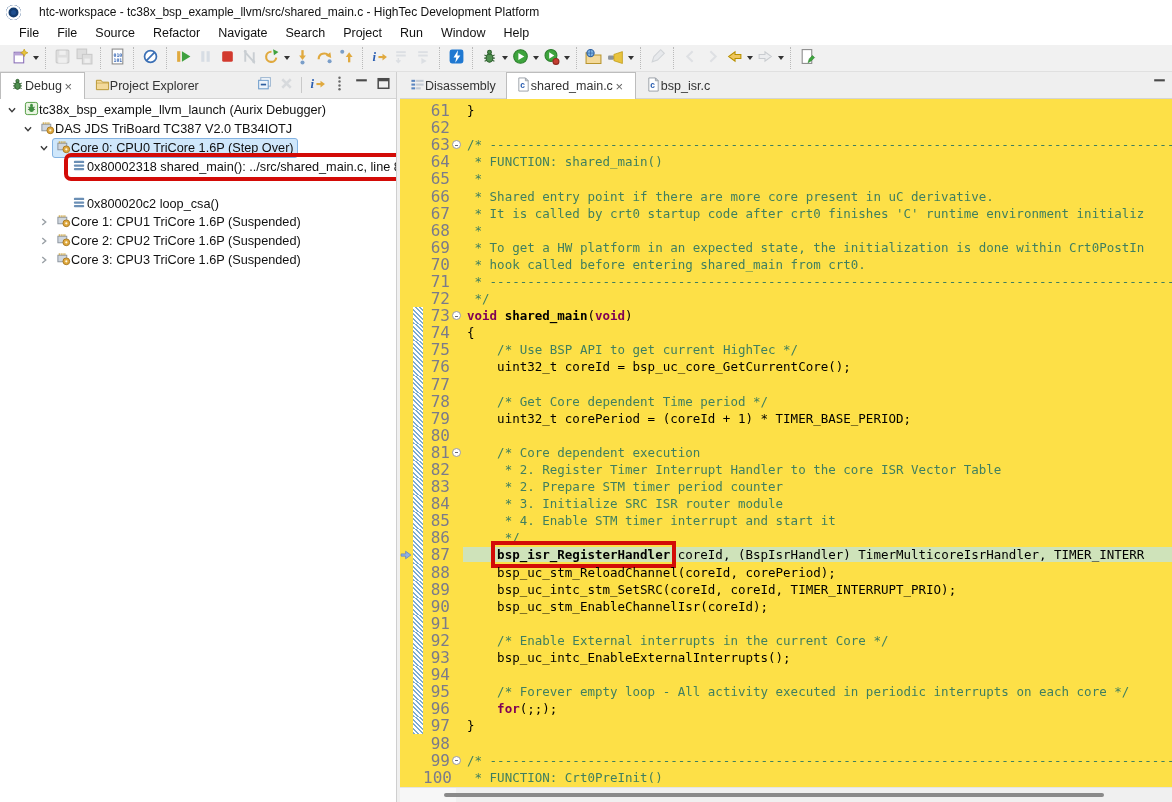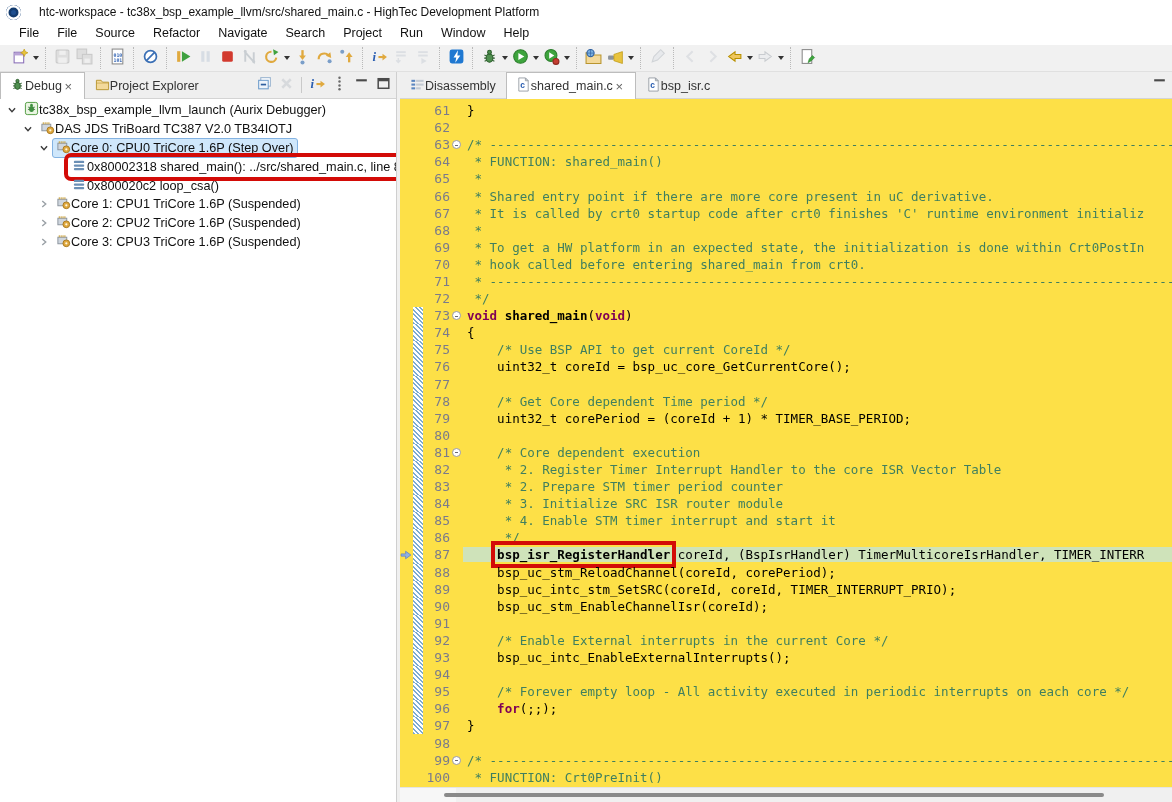--- a/index.html
+++ b/index.html
@@ -54,21 +54,21 @@
   .tlabel { font-size:12.7px; color:#101010; }
 
   
   .lines { flex:1; overflow:hidden; padding-top:3px; position:relative;
     font-family:"DejaVu Sans Mono", monospace; font-size:12.5px; }
   .eline { height:17.1px; display:flex; align-items:center; }
   .marker { width:13px; flex:none; height:100%; display:flex; align-items:center; }
   .marker svg { width:12px; height:12px; }
   .hatch { width:10px; flex:none; height:100%; }
   .eline.inrange .hatch { background-image:repeating-linear-gradient(45deg,#7cabd1 0 1.5px,#ffffff 1.5px 3.2px); }
-  .lnum { width:27px; flex:none; text-align:right; color:#7b7b8a; font-size:13px; }
+  .lnum { width:27px; flex:none; text-align:right; color:#7b7b8a; font-size:16px; }
   .fold { width:13px; flex:none; display:flex; align-items:center; justify-content:center; }
   .foldglyph { width:9px; height:9px; border:1px solid #9a9aa5; border-radius:50%; position:relative; background:#fff; }
   .foldglyph::after { content:""; position:absolute; left:2px; right:2px; top:3.4px; height:1px; background:#6a6a75; }
   .code { flex:1; white-space:pre; color:#000; padding-left:4px; min-width:0; }
   .eline.current .code { background:#cfe3ba; }
   .seg-c { color:#3F7F5F; }
   .seg-k { color:#7F0055; font-weight:bold; }
   .seg-b { font-weight:bold; }
   .seg-rb { font-weight:bold; outline:4px solid #d30b07; outline-offset:2px; }
 
@@ -422,21 +422,21 @@
           <span class="twist"></span>
           <span class="rowbox">
             <span><svg viewBox="0 0 16 16" xmlns="http://www.w3.org/2000/svg">
                 <rect x="2" y="3" width="11" height="2.4" rx="1" fill="#6b8fb5"></rect>
                 <rect x="2" y="6.8" width="11" height="2.4" rx="1" fill="#6b8fb5"></rect>
                 <rect x="2" y="10.6" width="11" height="2.4" rx="1" fill="#6b8fb5"></rect>
               </svg></span>
             <span class="tlabel">0x80002318 shared_main(): ../src/shared_main.c, line 87</span>
           </span>
         </div>
-        <div class="trow" style="padding-left: 52px;">
+        <div class="trow" style="padding-left: 52px; margin-top: 18px;">
           <span class="twist"></span>
           <span class="rowbox">
             <span><svg viewBox="0 0 16 16" xmlns="http://www.w3.org/2000/svg">
                 <rect x="2" y="3" width="11" height="2.4" rx="1" fill="#6b8fb5"></rect>
                 <rect x="2" y="6.8" width="11" height="2.4" rx="1" fill="#6b8fb5"></rect>
                 <rect x="2" y="10.6" width="11" height="2.4" rx="1" fill="#6b8fb5"></rect>
               </svg></span>
             <span class="tlabel">0x800020c2 loop_csa()</span>
           </span>
         </div>
@@ -630,21 +630,21 @@
           <span class="hatch"></span>
           <span class="lnum">74</span>
           <span class="fold"></span>
           <span class="code"><span class="seg-p">{</span></span>
         </div>
         <div class="eline inrange">
           <span class="marker"></span>
           <span class="hatch"></span>
           <span class="lnum">75</span>
           <span class="fold"></span>
-          <span class="code"><span class="seg-p">    </span><span class="seg-c">/* Use BSP API to get current CoreId */</span></span>
+          <span class="code"><span class="seg-p">    </span><span class="seg-c">/* Use BSP API to get current HighTec */</span></span>
         </div>
         <div class="eline inrange">
           <span class="marker"></span>
           <span class="hatch"></span>
           <span class="lnum">76</span>
           <span class="fold"></span>
           <span class="code"><span class="seg-p">    uint32_t coreId = bsp_uc_core_GetCurrentCore();</span></span>
         </div>
         <div class="eline inrange">
           <span class="marker"></span>

